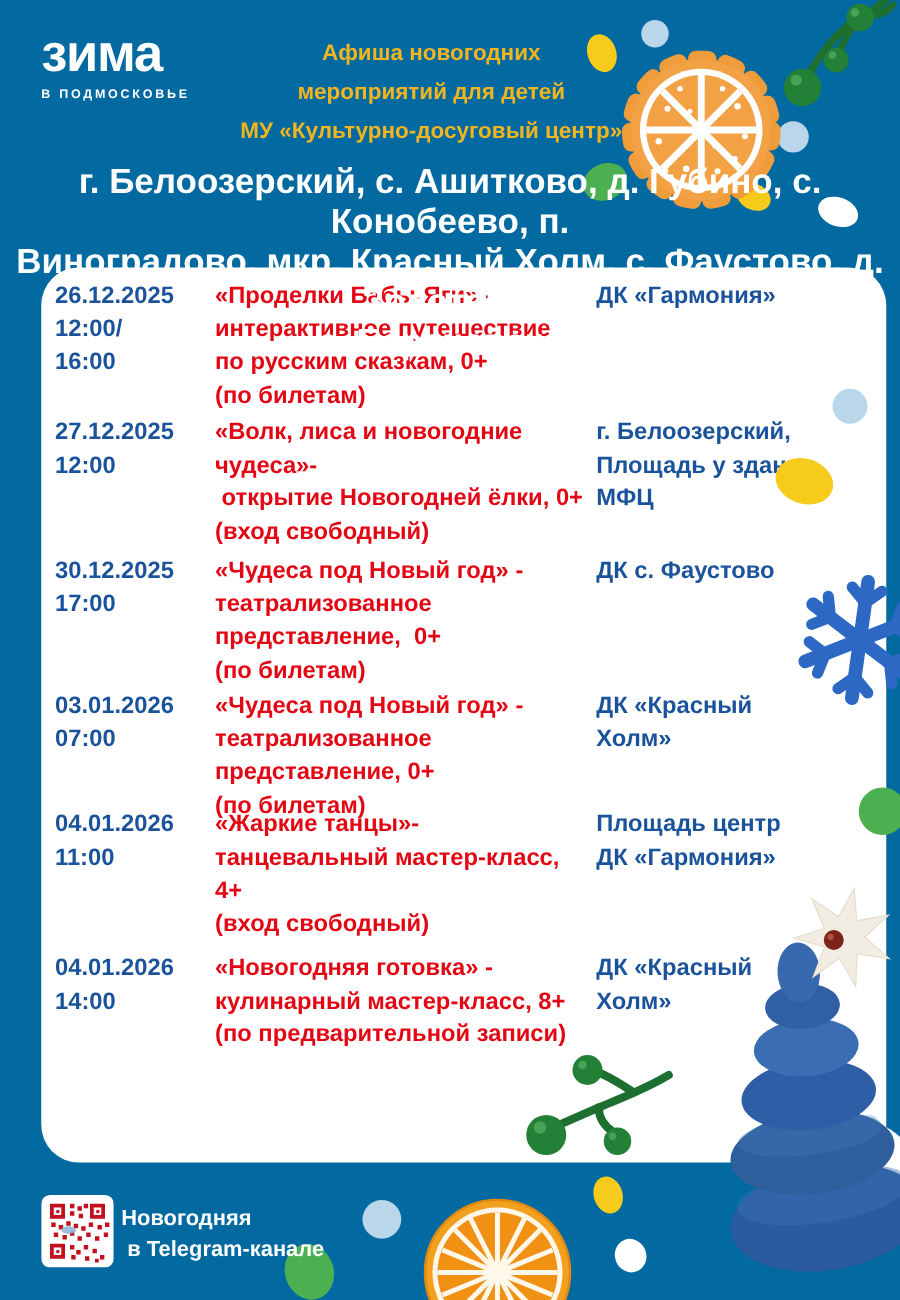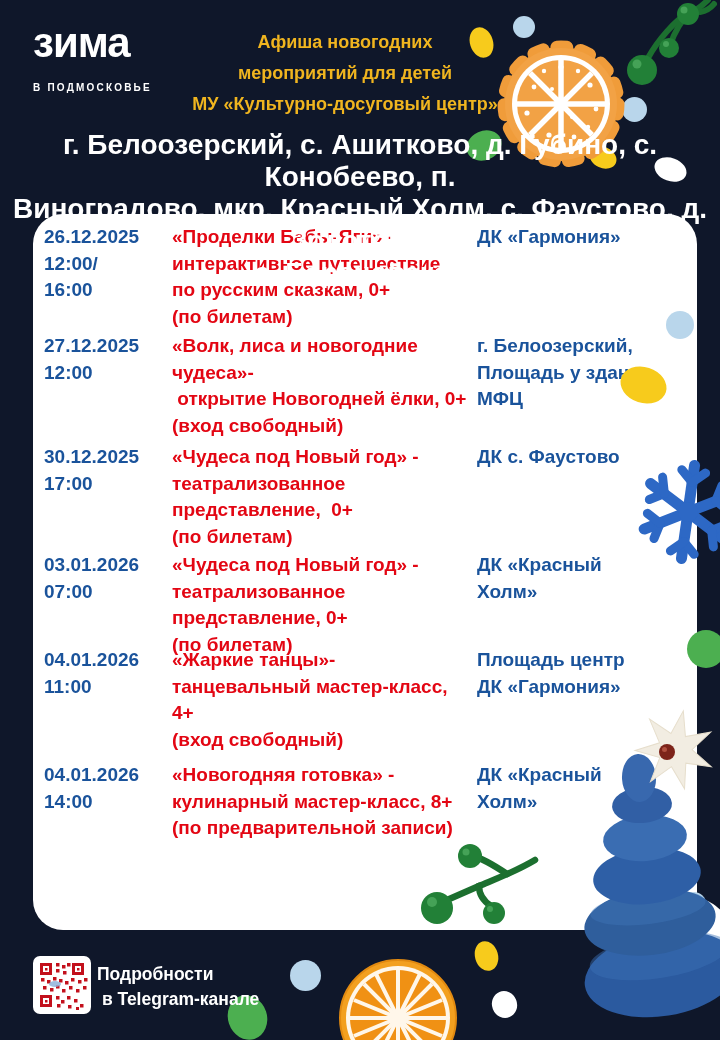--- a/index.html
+++ b/index.html
@@ -1,38 +1,38 @@
 <!DOCTYPE html>
 <html><head>
 <meta charset="utf-8">
 <style>
   html,body{margin:0;padding:0;background:#888;}
   .poster{
     position:relative;width:720px;height:1040px;overflow:hidden;
-    background:#0f172a;
+    background:#0369a1;
     font-family:"Liberation Sans",sans-serif;font-weight:bold;
   }
   
   .logo{position:absolute;left:33px;top:24px;color:#fff;z-index:6;}
   .logo-name{font-size:42px;line-height:38px;letter-spacing:-1px;}
-  .logo-tag{font-size:10px;letter-spacing:2.2px;margin-top:20px;}
+  .logo-tag{font-size:10px;letter-spacing:2.2px;margin-top:8px;}
   .title{
     position:absolute;left:25px;top:27px;width:640px;z-index:2;
     text-align:center;color:#F0B51F;font-size:18px;line-height:31px;
     white-space:pre-line;
   }
   .subtitle{
     position:absolute;left:10px;top:129px;width:700px;z-index:5;
     text-align:center;color:#fff;font-size:28px;line-height:32px;
     white-space:pre-line;
   }
   
   .card{
     position:absolute;left:33px;top:214px;width:664px;height:716px;
-    background:#fff;border-radius:30px;z-index:1;
+    background:#fff;border-radius:30px;z-index:1;padding-left:12px;
   }
   .event-row{position:absolute;left:0;width:100%;}
   .ev{position:absolute;top:0;font-size:19px;line-height:26.5px;white-space:pre-wrap;}
   .ev-date{left:11px;width:125px;color:#1A539B;}
   .ev-title{left:139px;width:310px;color:#E30613;}
   .ev-loc{left:444px;width:212px;color:#1A539B;}
   .r1{top:10px;} .r2{top:119px;} .r3{top:230px;}
   .r4{top:338px;} .r5{top:433px;} .r6{top:548px;}
   
   .qr{position:absolute;left:33px;top:956px;z-index:3;}
@@ -287,16 +287,16 @@
                M8 22h3.5v3.5h-3.5z M14 24h3.5v3.5h-3.5z M20 21h3.5v3.5h-3.5z M26 23h3.5v3.5h-3.5z M32 25h3.5v3.5h-3.5z
                M38 22h3.5v3.5h-3.5z M45 24h3.5v3.5h-3.5z M51 22h3.5v3.5h-3.5z
                M10 30h3.5v3.5h-3.5z M17 32h3.5v3.5h-3.5z M23 29h3.5v3.5h-3.5z M29 33h3.5v3.5h-3.5z M36 30h3.5v3.5h-3.5z
                M43 33h3.5v3.5h-3.5z M50 30h3.5v3.5h-3.5z
                M23 40h3.5v3.5h-3.5z M28 44h3.5v3.5h-3.5z M34 40h3.5v3.5h-3.5z M41 43h3.5v3.5h-3.5z M47 48h3.5v3.5h-3.5z
                M24 48h3.5v3.5h-3.5z M35 49h3.5v3.5h-3.5z M43 51h3v3h-3z"></path>
     </g>
     <ellipse cx="22" cy="28" rx="6" ry="3" fill="#8FB3D9" opacity="0.85"></ellipse>
   </svg>
 
-  <div class="tg-note">Подробности
+  <div class="tg-note">Новогодняя
  в Telegram-канале</div>
 
 </div>
 
 </body></html>

